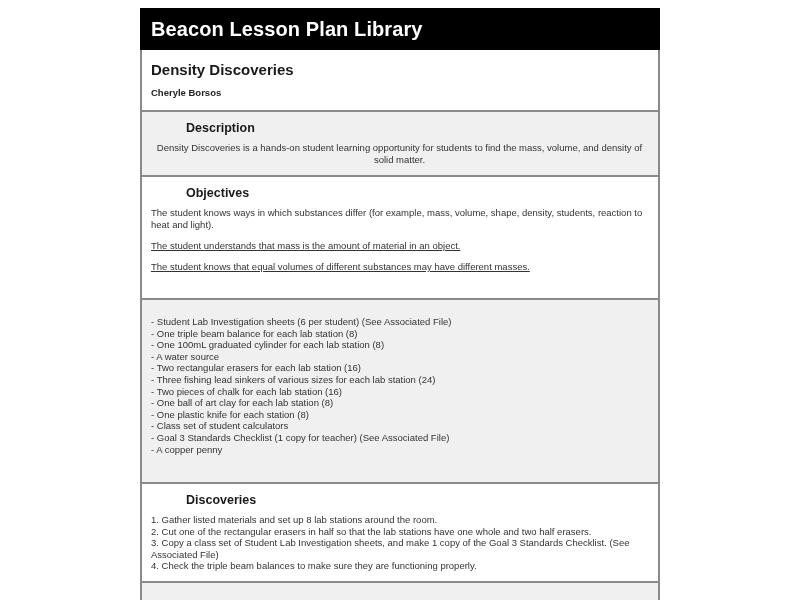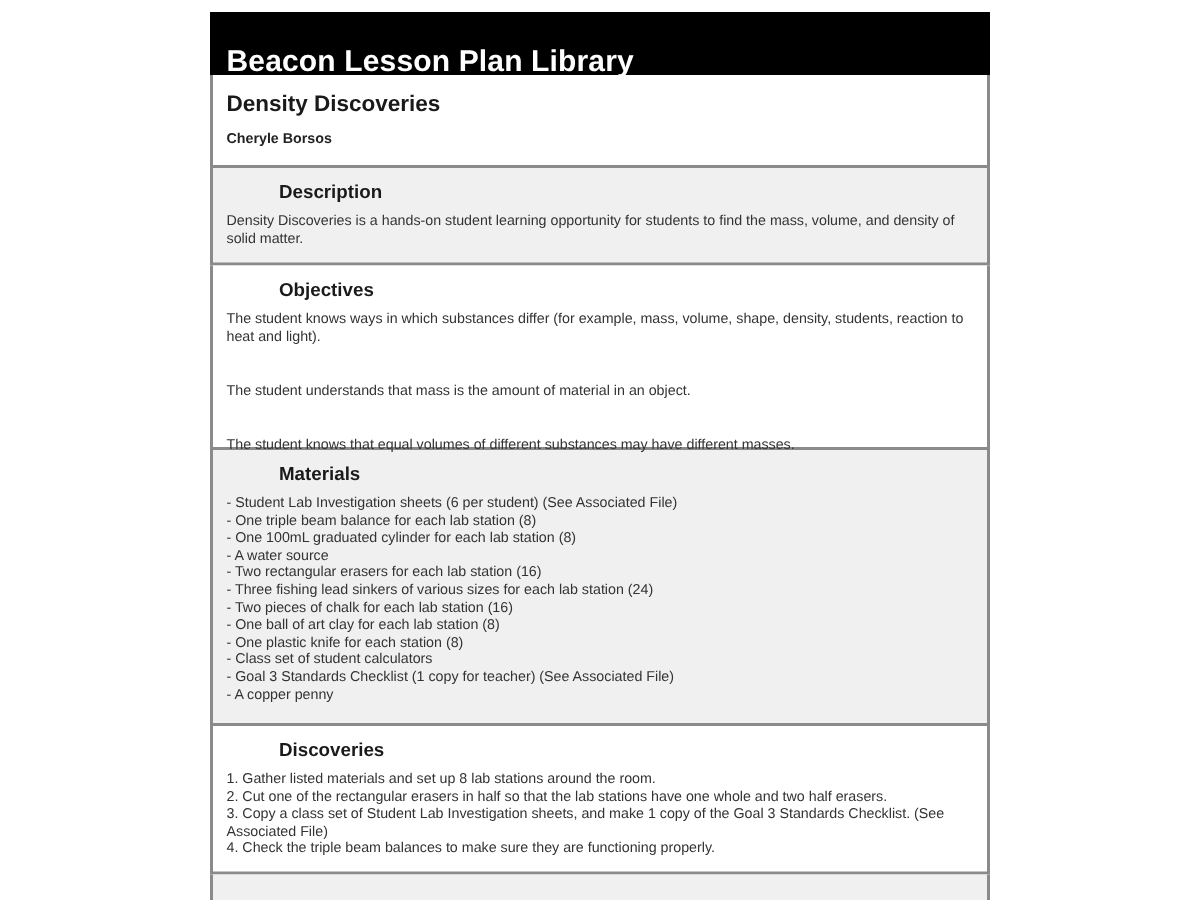--- a/index.html
+++ b/index.html
@@ -19,21 +19,21 @@
       left: 140px;
       top: 8px;
       width: 520px;
       box-sizing: border-box;
     }
     .site-header {
       background: #000000;
       color: #ffffff;
       height: 42px;
       box-sizing: border-box;
-      padding: 21px 10px 0 10px;
+      padding: 9px 10px 0 10px;
       font-weight: bold;
       font-size: 20px;
       letter-spacing: 0.1px;
       border: 1px solid #000;
     }
     .section {
       border-left: 2px solid #8a8a8a;
       border-right: 2px solid #8a8a8a;
       border-bottom: 2px solid #8a8a8a;
       box-sizing: border-box;
@@ -63,25 +63,25 @@
       margin: 0;
       padding-left: 35px;
     }
     .body-text {
       font-size: 9.5px;
       line-height: 12px;
       color: #333;
     }
 
     .desc-block { height: 65px; padding-top: 9px; }
-    .desc-block .body-text { margin-top: 7px; }
+    .desc-block .body-text { margin-top: 7px; text-align: center; }
 
     .obj-block { height: 123px; padding-top: 9px; }
     .obj-block p { margin: 7px 0 0 0; }
-    .obj-block p + p { margin-top: 24px; }
+    .obj-block p + p { margin-top: 9px; text-decoration: underline; }
 
     .mat-block { height: 184px; padding-top: 9px; }
     .mat-list { margin: 7px 0 0 0; padding: 0; list-style: none; }
     .mat-list li { font-size: 9.5px; line-height: 11.6px; color: #333; }
 
     .prep-block { height: 99px; padding-top: 9px; }
     .prep-list { margin: 7px 0 12px 0; padding: 0; list-style: none; }
     .prep-list li { font-size: 9.5px; line-height: 11.6px; color: #333; }
 
     .next-block { height: 40px; }
@@ -106,21 +106,20 @@
   </div>
 
   <div class="section white obj-block">
     <h2 class="section-heading">Objectives</h2>
     <p class="body-text">The student knows ways in which substances differ (for example, mass, volume, shape, density, students, reaction to heat and light).</p>
     <p class="body-text">The student understands that mass is the amount of material in an object.</p>
     <p class="body-text">The student knows that equal volumes of different substances may have different masses.</p>
   </div>
 
   <div class="section gray mat-block">
-    <h2 class="section-heading">Materials</h2>
     <ul class="mat-list">
       <li>- Student Lab Investigation sheets (6 per student) (See Associated File)</li>
       <li>- One triple beam balance for each lab station (8)</li>
       <li>- One 100mL graduated cylinder for each lab station (8)</li>
       <li>- A water source</li>
       <li>- Two rectangular erasers for each lab station (16)</li>
       <li>- Three fishing lead sinkers of various sizes for each lab station (24)</li>
       <li>- Two pieces of chalk for each lab station (16)</li>
       <li>- One ball of art clay for each lab station (8)</li>
       <li>- One plastic knife for each station (8)</li>

